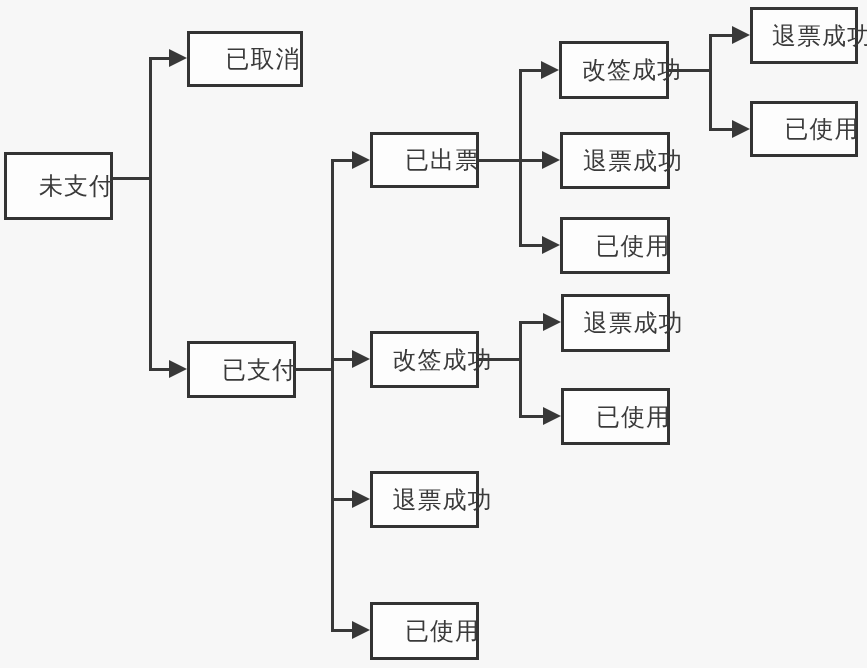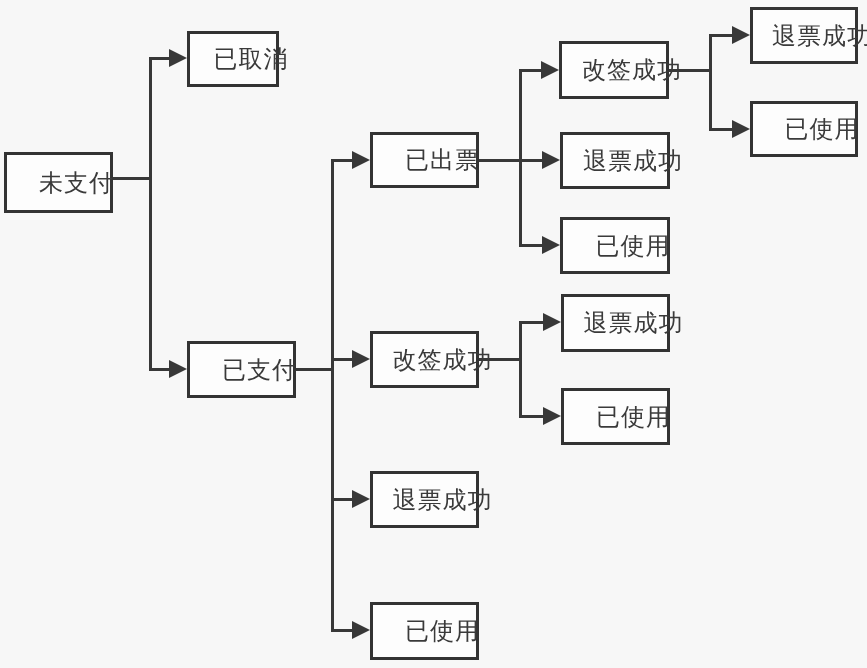--- a/index.html
+++ b/index.html
@@ -102,23 +102,23 @@
 
   <div>
     <div class="h" style="left:479px;top:358px;width:43px"></div>
     <div class="v" style="left:519px;top:321px;height:96px"></div>
     <div class="h" style="left:519px;top:321px;width:26px"></div>
     <div class="arr" style="left:543px;top:313px"></div>
     <div class="h" style="left:519px;top:415px;width:26px"></div>
     <div class="arr" style="left:543px;top:407px"></div>
   </div>
 
-  <div class="node" style="left:4px;top:152px;width:109px;height:61px">未支付</div>
+  <div class="node" style="left:4px;top:152px;width:109px;height:68px">未支付</div>
 
-  <div class="node" style="left:187px;top:31px;width:92px;height:56px">已取消</div>
+  <div class="node" style="left:187px;top:31px;width:116px;height:56px">已取消</div>
 
   <div class="node" style="left:370px;top:132px;width:109px;height:56px">已出票</div>
 
   <div class="node" style="left:187px;top:341px;width:109px;height:57px">已支付</div>
 
   <div class="node" style="left:559px;top:41px;width:110px;height:58px">改签成功</div>
 
   <div class="node" style="left:560px;top:132px;width:110px;height:57px">退票成功</div>
 
   <div class="node" style="left:560px;top:217px;width:110px;height:57px">已使用</div>

